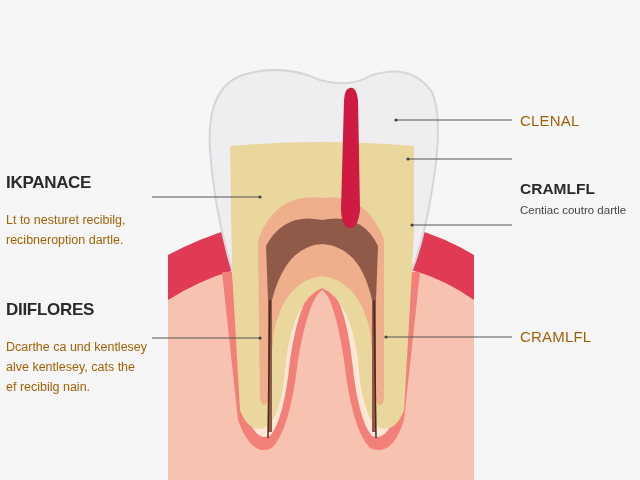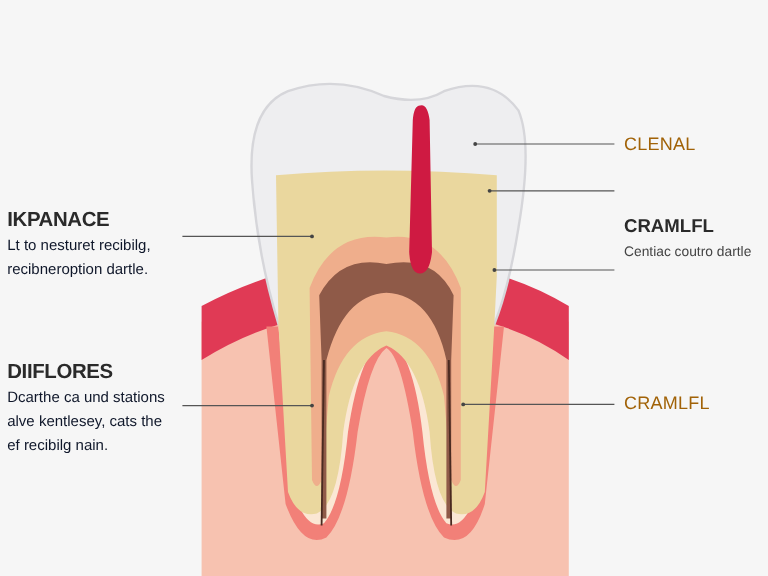--- a/index.html
+++ b/index.html
@@ -8,21 +8,21 @@
     background: #f6f6f6;
     font-family: "Liberation Sans", sans-serif;
     position: relative;
   }
   .diagram { position: absolute; left: 0; top: 0; width: 640px; height: 480px; }
   .label { position: absolute; color: #333; }
   .title {
     font-family: "Liberation Sans", sans-serif;
     font-weight: bold; font-size: 17px; letter-spacing: -0.3px; color: #2a2a2a;
   }
-  .desc { font-size: 12.5px; line-height: 20px; color: #0f172a; }
+  .desc { font-size: 12.5px; line-height: 20px; color: #a16207; margin-top: 16px; }
   .rtitle { font-size: 15px; color: #a16207; letter-spacing: 0.2px; font-family: "Liberation Sans Narrow", "Liberation Sans", sans-serif; }
   .rtitle-b { font-weight: bold; font-size: 15.5px; color: #2a2a2a; }
   .rdesc { font-size: 11.5px; color: #444; }
 </style>
 </head>
 <body>
 
 <svg class="diagram" viewBox="0 0 640 480" xmlns="http://www.w3.org/2000/svg">
 
   <rect x="168" y="268" width="306" height="212" fill="#f7c2b0"></rect>
@@ -67,21 +67,21 @@
 </svg>
 
 <div class="label title" style="left:6px; top:173px;">IKPANACE</div>
 <div class="label desc" style="left:6px; top:194px;">
   <div>Lt to nesturet recibilg,</div>
   <div>recibneroption dartle.</div>
 </div>
 
 <div class="label title" style="left:6px; top:300px;">DIIFLORES</div>
 <div class="label desc" style="left:6px; top:321px;">
-  <div>Dcarthe ca und stations</div>
+  <div>Dcarthe ca und kentlesey</div>
   <div>alve kentlesey, cats the</div>
   <div>ef recibilg nain.</div>
 </div>
 
 <div class="label rtitle" style="left:520px; top:112px;">CLENAL</div>
 <div class="label rtitle-b" style="left:520px; top:180px;">CRAMLFL</div>
 <div class="label rdesc" style="left:520px; top:204px;">Centiac coutro dartle</div>
 <div class="label rtitle" style="left:520px; top:328px;">CRAMLFL</div>
 
 </body></html>

